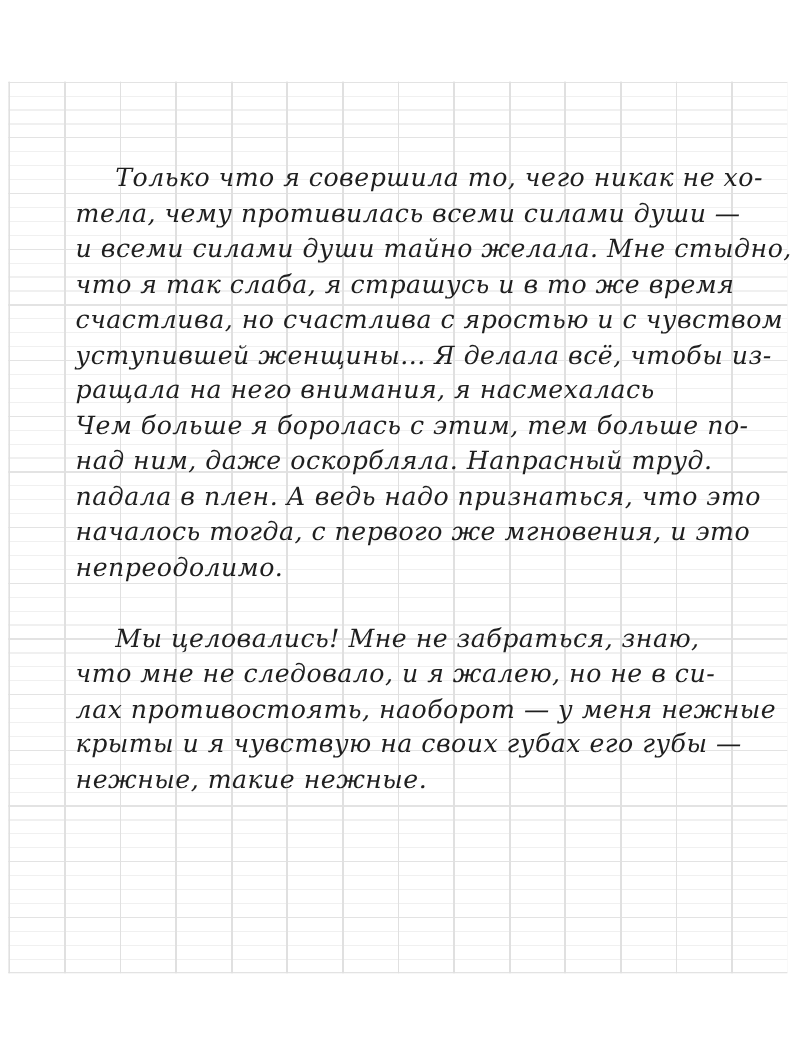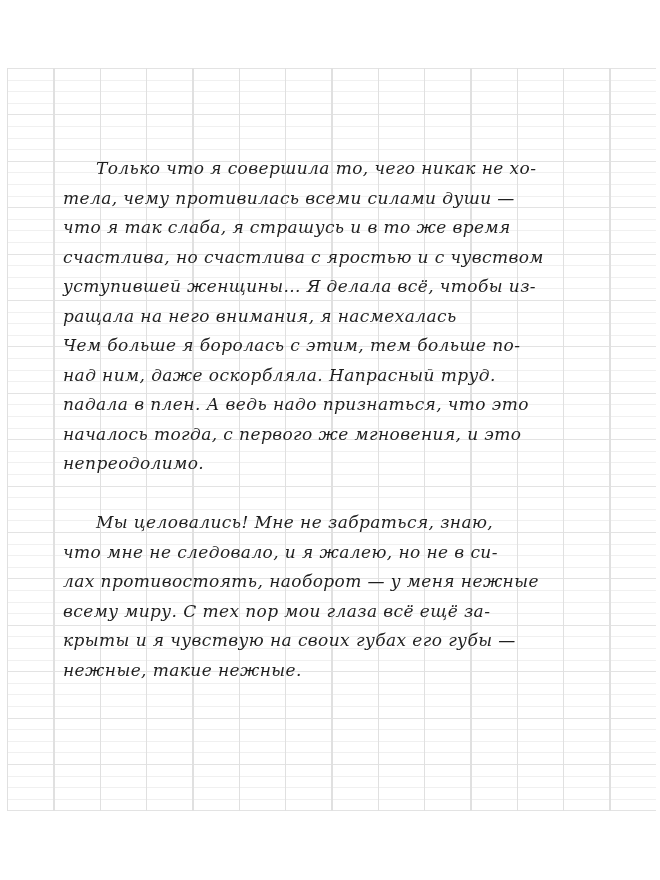--- a/index.html
+++ b/index.html
@@ -26,25 +26,24 @@
       repeating-linear-gradient(to bottom, #e3e3e3 0, #e3e3e3 1px,   transparent 1px,   transparent 46.4px),
       repeating-linear-gradient(to bottom, #f0f0f0 0, #f0f0f0 1px,   transparent 1px,   transparent 11.6px);
   }
   .content {
     position: absolute;
     left: 63px;
     top: 134px;
     width: 556px;
     font-family: "DejaVu Serif", "Liberation Serif", serif;
     font-style: italic;
-    font-size: 17px;
+    font-size: 21px;
     line-height: 29.5px;
     letter-spacing: 0.4px;
     color: #1f1f1f;
-    margin-top: 20px;
   }
   .hw-line {
     white-space: nowrap;
   }
   .indent {
     text-indent: 33px;
   }
   .para-2 {
     margin-top: 29.5px;
   }
@@ -52,33 +51,33 @@
 </head>
 <body>
 
 <div class="canvas">
   <div class="grid"></div>
 
   <div class="content">
     <div class="para para-1">
       <div class="hw-line indent">Только что я совершила то, чего никак не хо-</div>
       <div class="hw-line">тела, чему противилась всеми силами души —</div>
+      <div class="hw-line">и всеми силами души тайно желала. Мне стыдно,</div>
       <div class="hw-line">что я так слаба, я страшусь и в то же время</div>
       <div class="hw-line">счастлива, но счастлива с яростью и с чувством</div>
       <div class="hw-line">уступившей женщины... Я делала всё, чтобы из-</div>
       <div class="hw-line">ращала на него внимания, я насмехалась</div>
       <div class="hw-line">Чем больше я боролась с этим, тем больше по-</div>
       <div class="hw-line">над ним, даже оскорбляла. Напрасный труд.</div>
       <div class="hw-line">падала в плен. А ведь надо признаться, что это</div>
       <div class="hw-line">началось тогда, с первого же мгновения, и это</div>
       <div class="hw-line">непреодолимо.</div>
     </div>
 
     <div class="para para-2">
       <div class="hw-line indent">Мы целовались! Мне не забраться, знаю,</div>
       <div class="hw-line">что мне не следовало, и я жалею, но не в си-</div>
       <div class="hw-line">лах противостоять, наоборот — у меня нежные</div>
-      <div class="hw-line">всему миру. С тех пор мои глаза всё ещё за-</div>
       <div class="hw-line">крыты и я чувствую на своих губах его губы —</div>
       <div class="hw-line">нежные, такие нежные.</div>
     </div>
   </div>
 </div>
 
 </body></html>

